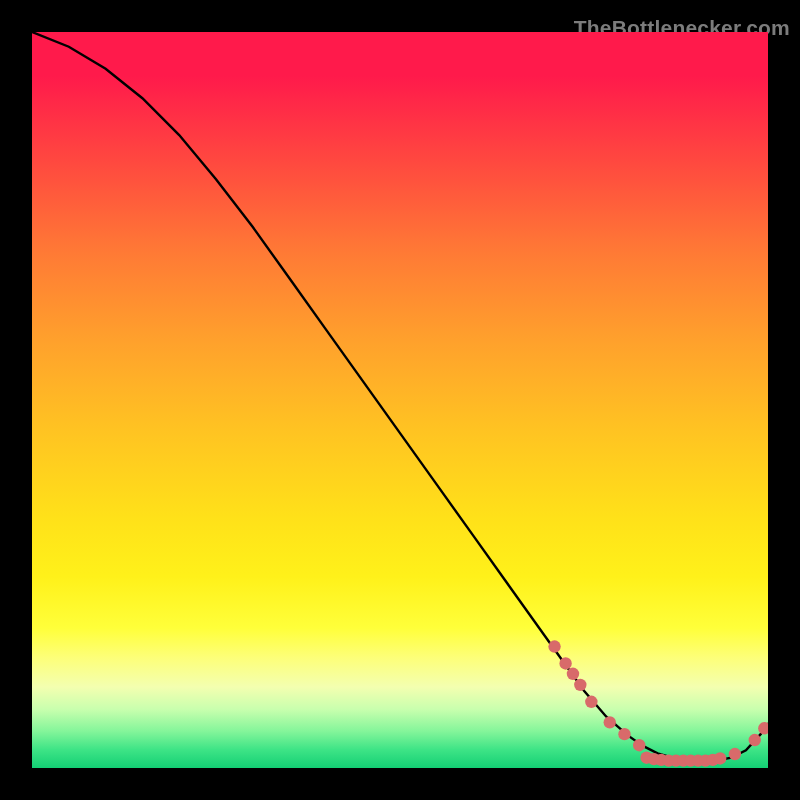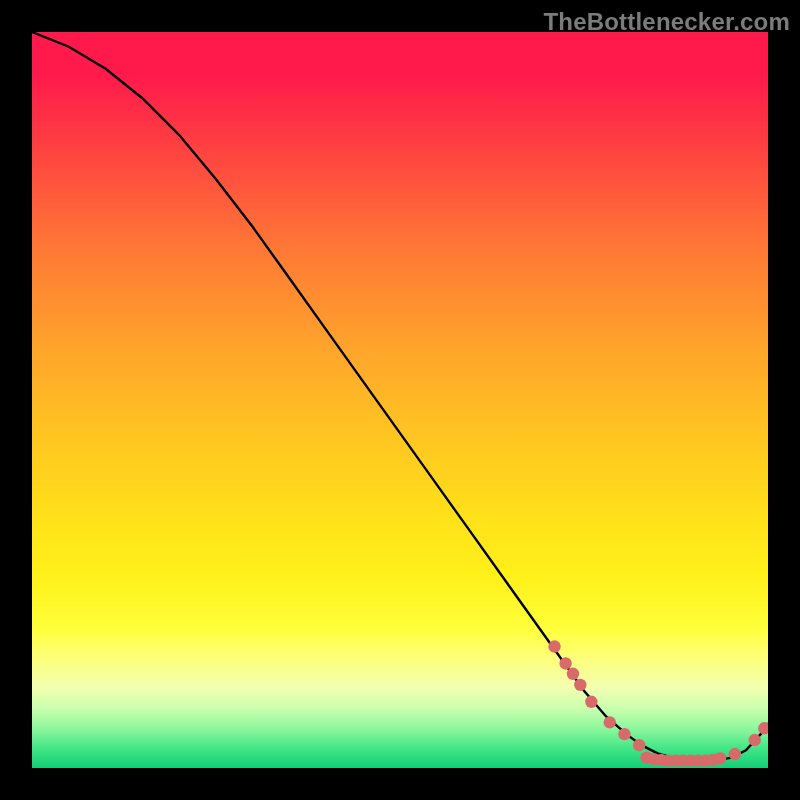--- a/index.html
+++ b/index.html
@@ -42,24 +42,24 @@
       #fdff79 85%,
       #f3ffb0 89%,
       #c9ffae 92%,
       #84f59a 95%,
       #3ee486 97.5%,
       #13cf74 100%
     );
   }
   .attribution {
     position: absolute;
-    top: 8px;
+    top: 16px;
     right: 10px;
     color: #7c7c7c;
-    font-size: 24px;
+    font-size: 21px;
     font-weight: 600;
     letter-spacing: 0.2px;
     user-select: none;
   }
   svg.curve {
     position: absolute;
     inset: 0;
   }
 </style>
 </head>

